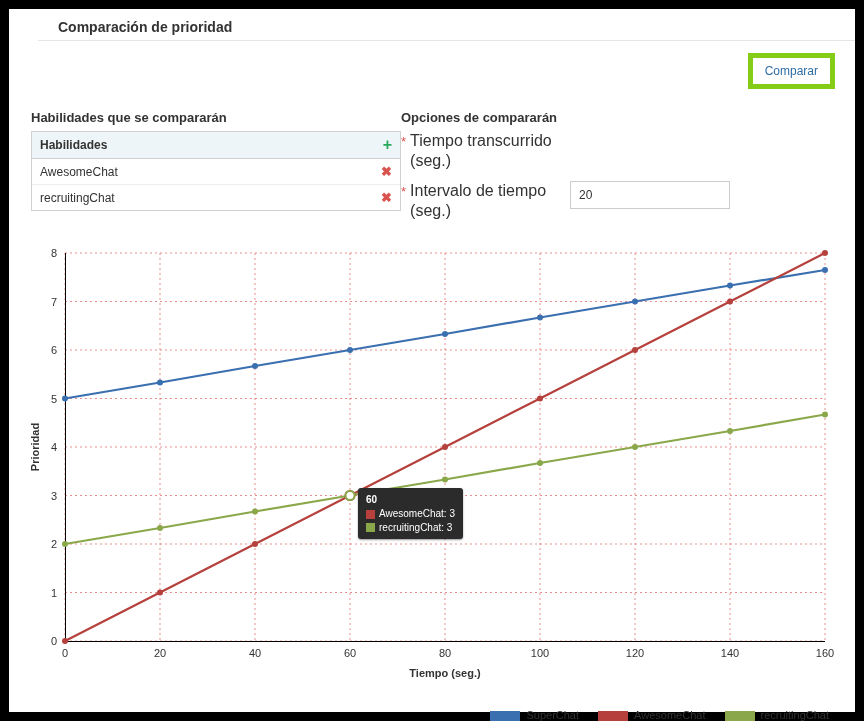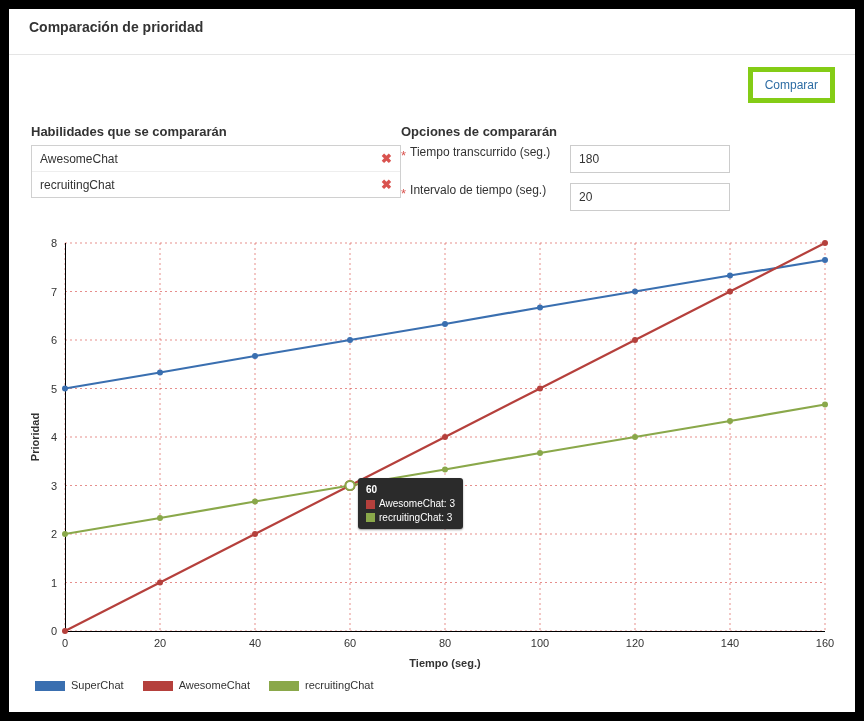--- a/index.html
+++ b/index.html
@@ -1,45 +1,45 @@
 <!DOCTYPE html>
 <html><head>
 <meta charset="utf-8">
 <style>
   * { box-sizing: border-box; margin: 0; padding: 0; }
   body { font-family: Arial, Helvetica, sans-serif; background: #000; width: 864px; height: 721px; overflow: hidden; }
   .frame { background: #fff; margin: 9px; width: 846px; height: 703px; position: relative; }
-  .header { padding: 10px 20px 19px 20px; border-bottom: 1px solid #e5e5e5; }
+  .header { padding: 10px 20px 5px 20px; border-bottom: 1px solid #e5e5e5; margin-left: 29px; }
   .title { font-size: 14px; font-weight: 700; color: #333; }
   .actions { padding: 12px 20px; text-align: right; border-bottom: 1px solid #fff; }
   .btn { display: inline-block; border: 5px solid #84cc16; background: #fff; color: #2e6da4; padding: 6px 12px; font-size: 12px; cursor: pointer; }
   .cfg { display: flex; padding: 8px 22px 6px 22px; }
   .col-left { width: 370px; }
   .col-right { flex: 1; }
   .section-title { font-size: 13px; font-weight: 700; color: #333; margin-bottom: 6px; }
   .tbl { border: 1px solid #d0d0d0; width: 100%; font-size: 12px; }
   .tbl-head { background: #eef5f8; color: #333; font-weight: 700; padding: 6px 8px; display: flex; justify-content: space-between; align-items: center; border-bottom: 1px solid #d0d0d0;}
   .plus { color: #2aa85a; font-weight: 700; cursor: pointer; font-size: 16px; line-height: 14px; }
   .tbl-row { padding: 5px 8px; display: flex; justify-content: space-between; align-items: center; border-bottom: 1px solid #eee; color: #333; }
   .tbl-row:last-child { border-bottom: none; }
   .del { color: #d9534f; font-weight: 700; cursor: pointer; font-size: 13px; }
   .opt-row { display: flex; align-items: flex-start; margin-bottom: 10px; }
   .req { color: #d9534f; font-size: 13px; margin-right: 4px; margin-top: 3px;}
-  .opt-label { width: 150px; font-size: 12px; color: #333; line-height: 1.25; }
+  .opt-label { width: 150px; font-size: 16px; color: #333; line-height: 1.25; }
   .opt-input { border: 1px solid #ccc; padding: 6px 8px; font-size: 12px; width: 160px; color: #333; margin-left: 10px;}
   .chart-wrap { position: relative; margin: 6px 18px 0 18px; height: 470px; }
   svg { display: block; }
   .axis-label { font-size: 11px; font-weight: 700; fill: #333; }
   .tick-label { font-size: 11px; fill: #333; }
   .grid-dot { stroke: #d9534f; stroke-width: 1; stroke-dasharray: 2 3; opacity: 0.65; }
   .axis-line { stroke: #000; stroke-width: 1; shape-rendering: crispEdges; }
   .s-line { stroke-width: 2.2; fill: none; }
   .tooltip { position: absolute; background: #2b2b2b; color: #fff; font-size: 10px; padding: 5px 8px; border-radius: 3px; line-height: 1.35; box-shadow: 0 1px 2px rgba(0,0,0,.4); white-space: nowrap;}
   .swatch { display: inline-block; width: 9px; height: 9px; margin-right: 4px; vertical-align: middle; }
-  .legend { text-align: left; font-size: 11px; color: #333; padding-top: 6px;}
+  .legend { text-align: right; font-size: 11px; color: #333; padding-top: 6px; margin-top: 20px;}
   .legend span.item { margin: 0 8px; }
   .legend .bar { display: inline-block; width: 30px; height: 10px; vertical-align: middle; margin-right: 6px;}
   .hollow { fill: #fff; }
 </style>
 </head>
 <body>
 
 <div class="frame">
 
   <div class="header">
@@ -47,38 +47,41 @@
   </div>
 
   <div class="actions">
     <button class="btn">Comparar</button>
   </div>
 
   <div class="cfg">
     <div class="col-left">
       <div class="section-title">Habilidades que se compararán</div>
       <div class="tbl">
+        <div class="tbl-head">
+          <span>Habilidades</span>
+          <span class="plus">+</span>
+        </div>
         <div class="tbl-row">
           <span>AwesomeChat</span>
           <span class="del">✖</span>
         </div>
         <div class="tbl-row">
           <span>recruitingChat</span>
           <span class="del">✖</span>
         </div>
       </div>
     </div>
 
     <div class="col-right">
       <div class="section-title">Opciones de compararán</div>
 
       <div class="opt-row">
         <span class="req">*</span>
         <div class="opt-label">Tiempo transcurrido (seg.)</div>
-        <input class="opt-input" value="180" style="">
       </div>
 
       <div class="opt-row">
         <span class="req">*</span>
         <div class="opt-label">Intervalo de tiempo (seg.)</div>
         <input class="opt-input" value="20" style="">
       </div>
     </div>
   </div>
 

